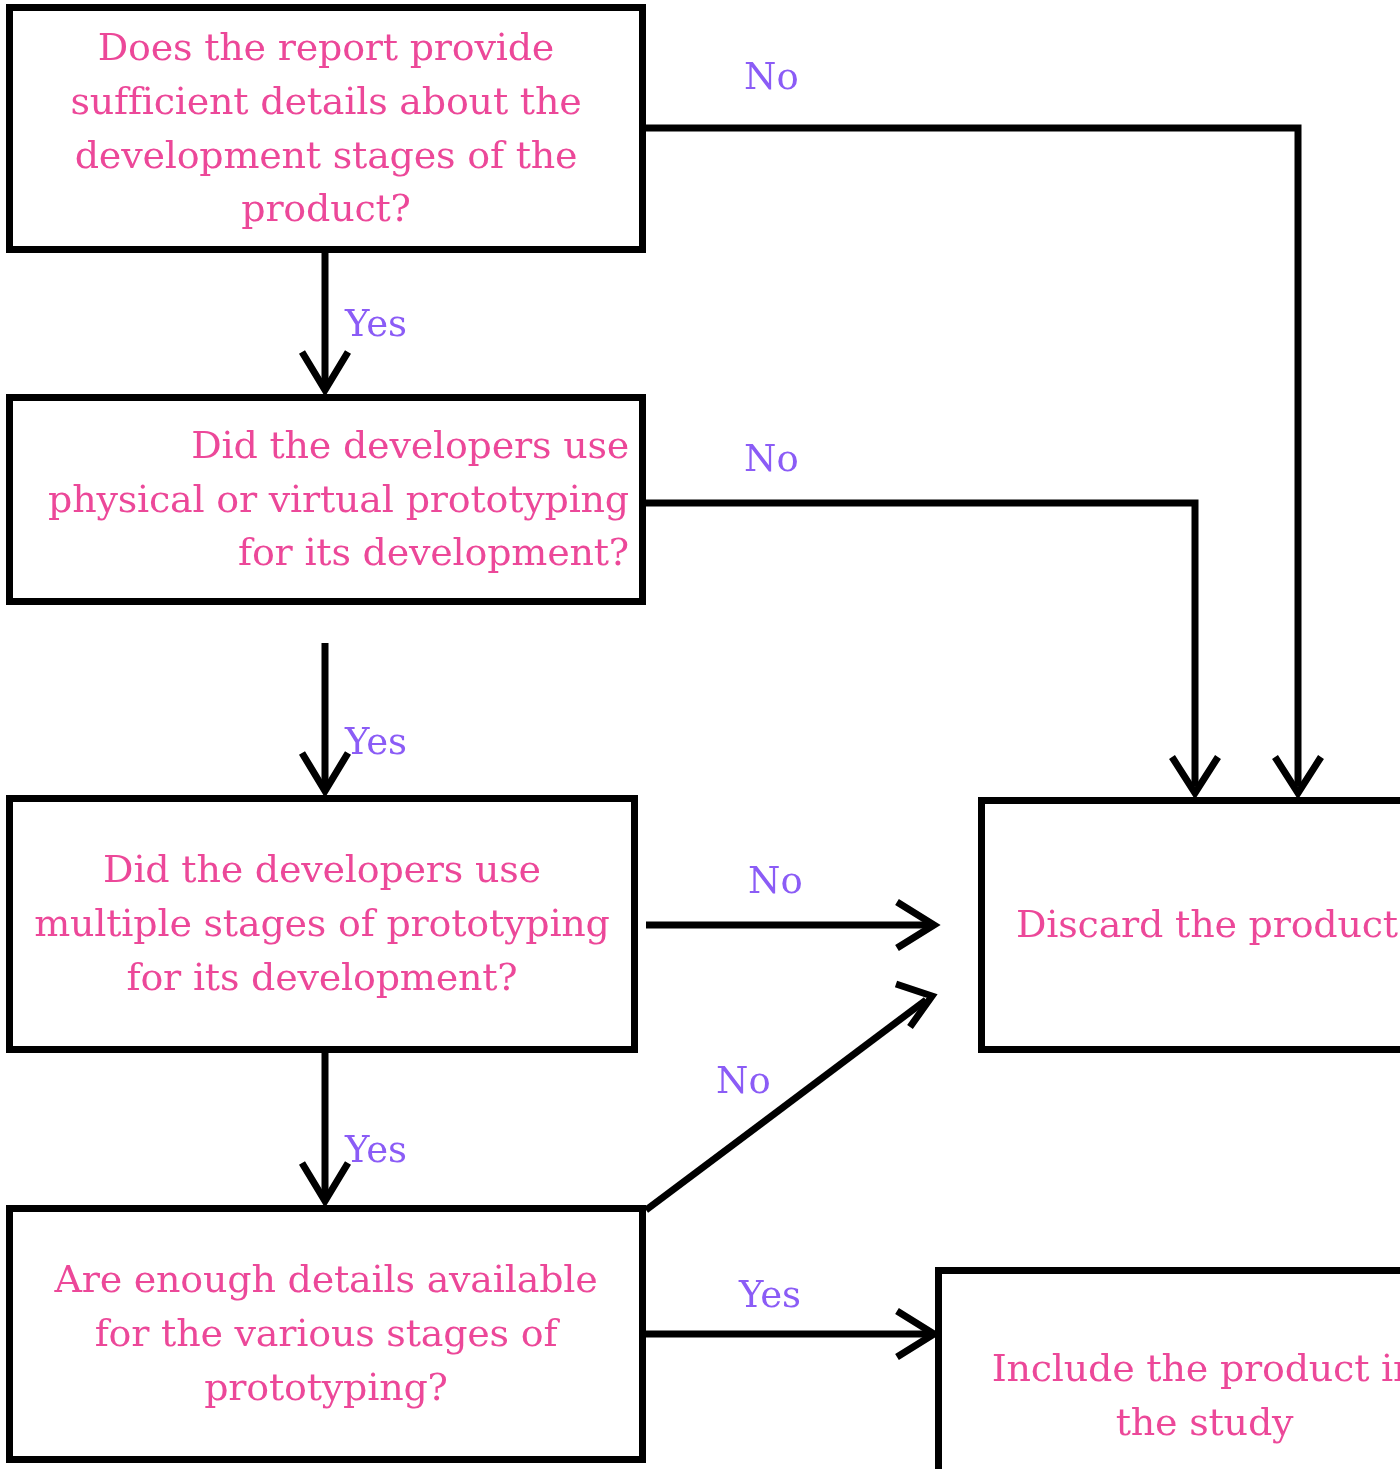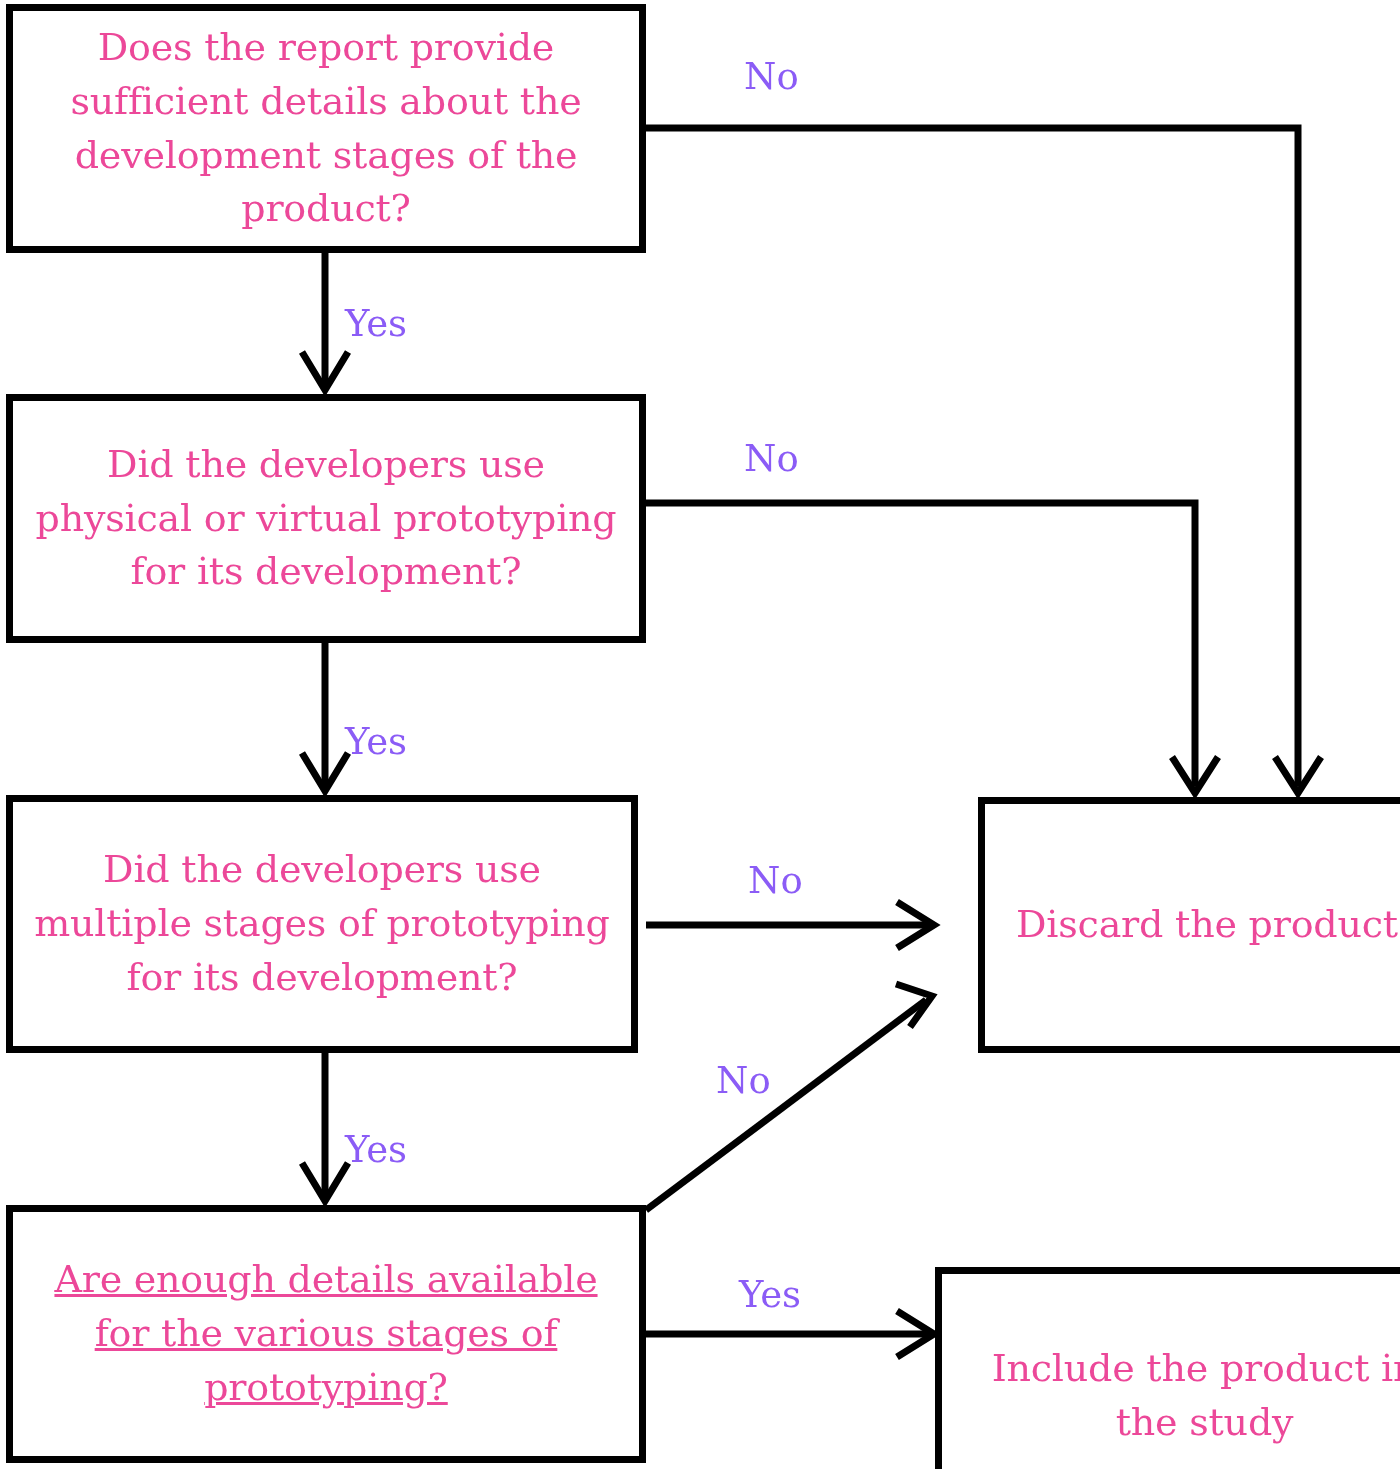--- a/index.html
+++ b/index.html
@@ -111,29 +111,29 @@
     <g>
       <line x1="646" y1="1334" x2="928" y2="1334"></line>
       <polyline class="head" points="897,1311 934,1334 897,1357"></polyline>
     </g>
   </svg>
 
   <div class="flow-box" style="left:6px; top:4px; width:640px; height:249px;">
     <span class="box-text">Does the report provide sufficient details about the development stages of the product?</span>
   </div>
 
-  <div class="flow-box" style="left:6px; top:394px; width:640px; height:249px;">
+  <div class="flow-box" style="left:6px; top:394px; width:640px; height:211px;text-align:right;">
     <span class="box-text">Did the developers use physical or virtual prototyping for its development?</span>
   </div>
 
   <div class="flow-box" style="left:6px; top:795px; width:632px; height:258px;">
     <span class="box-text">Did the developers use multiple stages of prototyping for its development?</span>
   </div>
 
-  <div class="flow-box" style="left:6px; top:1205px; width:640px; height:258px;text-decoration:underline;">
+  <div class="flow-box" style="left:6px; top:1205px; width:640px; height:258px;">
     <span class="box-text">Are enough details available for the various stages of prototyping?</span>
   </div>
 
   <div class="flow-box" style="left:978px; top:797px; width:458px; height:256px;">
     <span class="box-text">Discard the product</span>
   </div>
 
   <div class="flow-box" style="left:935px; top:1267px; width:504px; height:258px;padding-left:35px;">
     <span class="box-text">Include the product in the study</span>
   </div>

